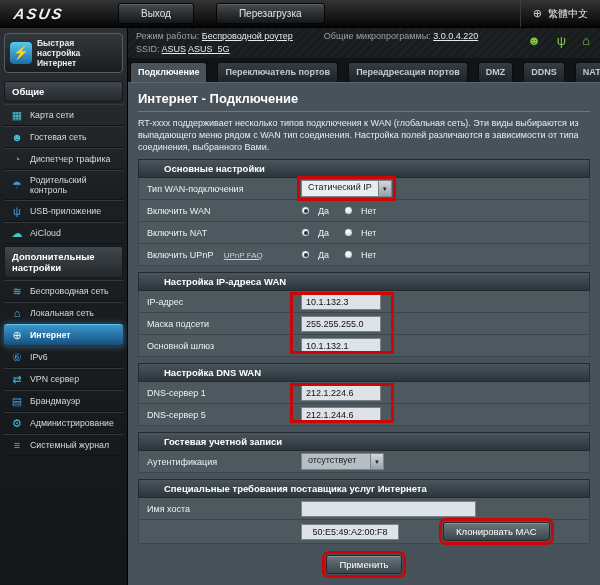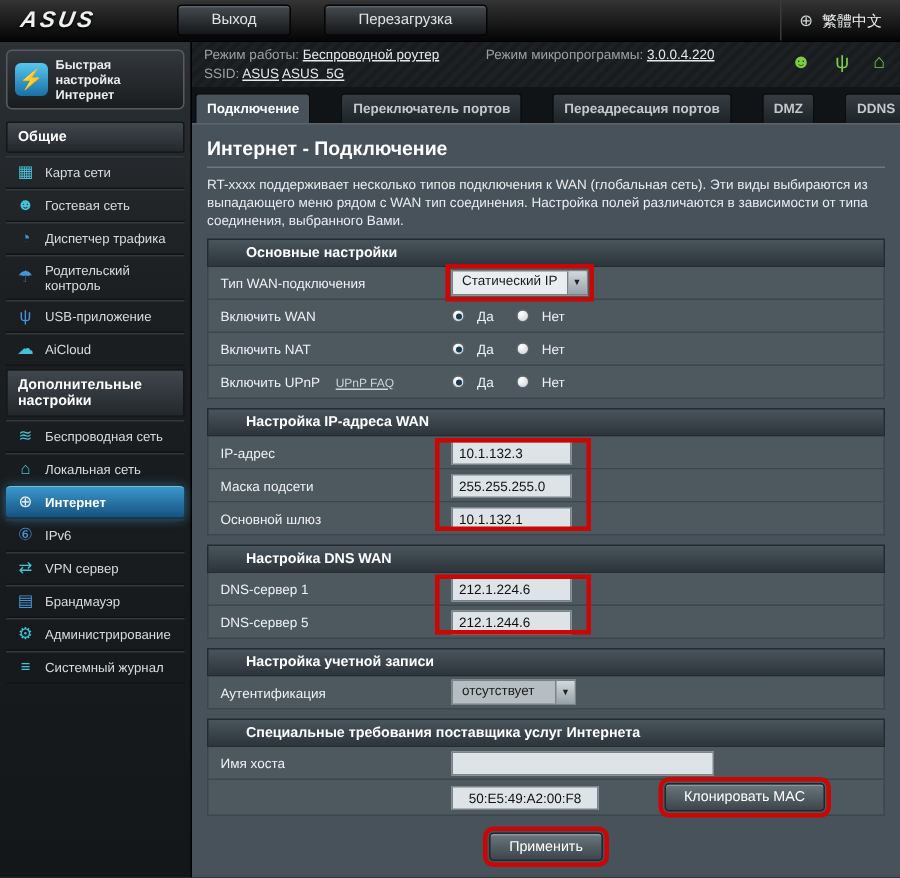--- a/index.html
+++ b/index.html
@@ -90,21 +90,21 @@
   .statusbar .line { line-height:13px; white-space:nowrap; }
   .statusbar .gap { display:inline-block; width:26px; }
   .slink { color:#e6eaec; text-decoration:underline; cursor:pointer; }
   .status-icons {
     position:absolute; right:10px; top:5px;
     display:flex; gap:16px; color:#7ecb43; font-size:13px;
   }
   .status-icons span { cursor:pointer; }
   
   .tabs {
-    height:24px; flex-shrink:0; display:flex; gap:20px;
+    height:24px; flex-shrink:0; display:flex; gap:10px;
     background:#101417; padding:4px 0 0 2px;
   }
   .tab {
     background:linear-gradient(#363d42,#1e2327);
     border:1px solid #0b0d0f; border-bottom:none;
     border-radius:3px 3px 0 0;
     color:#c3c9cd; font-size:9px; padding:4px 7px 0 7px;
     cursor:pointer; white-space:nowrap;font-weight:bold;
   }
   .tab.active { background:#47525a; color:#fff; font-weight:bold; }
@@ -262,21 +262,21 @@
     </div>
   </div>
 
   <div class="rightcol">
 
     <div class="statusbar">
       <div class="line">
         <span>Режим работы:</span>
         <span class="slink">Беспроводной роутер</span>
         <span class="gap"></span>
-        <span>Режим микропрограммы:</span>
+        <span>Общие микропрограммы:</span>
         <span class="slink">3.0.0.4.220</span>
       </div>
       <div class="line">
         <span>SSID:</span>
         <span class="slink">ASUS</span>
         <span class="slink">ASUS_5G</span>
       </div>
       <div class="status-icons">
         <span>☻</span>
         <span>ψ</span>
@@ -378,21 +378,21 @@
             <div class="lbl">DNS-сервер 5</div>
             <div class="ctl">
                 <input class="txt" value="212.1.244.6" style="">
               </div>
           </div>
           <div class="ann-overlay"></div>
         </div>
       </div>
 
       <div class="sec">
-        <div class="sec-header">Настройка учетной записи</div>
+        <div class="sec-header">Гостевая учетной записи</div>
         <div class="row">
           <div class="lbl">Аутентификация</div>
           <div class="ctl">
             <div class="select gray">
               <span class="sel-val">отсутствует</span>
               <span class="sel-arrow">▼</span>
             </div>
           </div>
         </div>
       </div>

